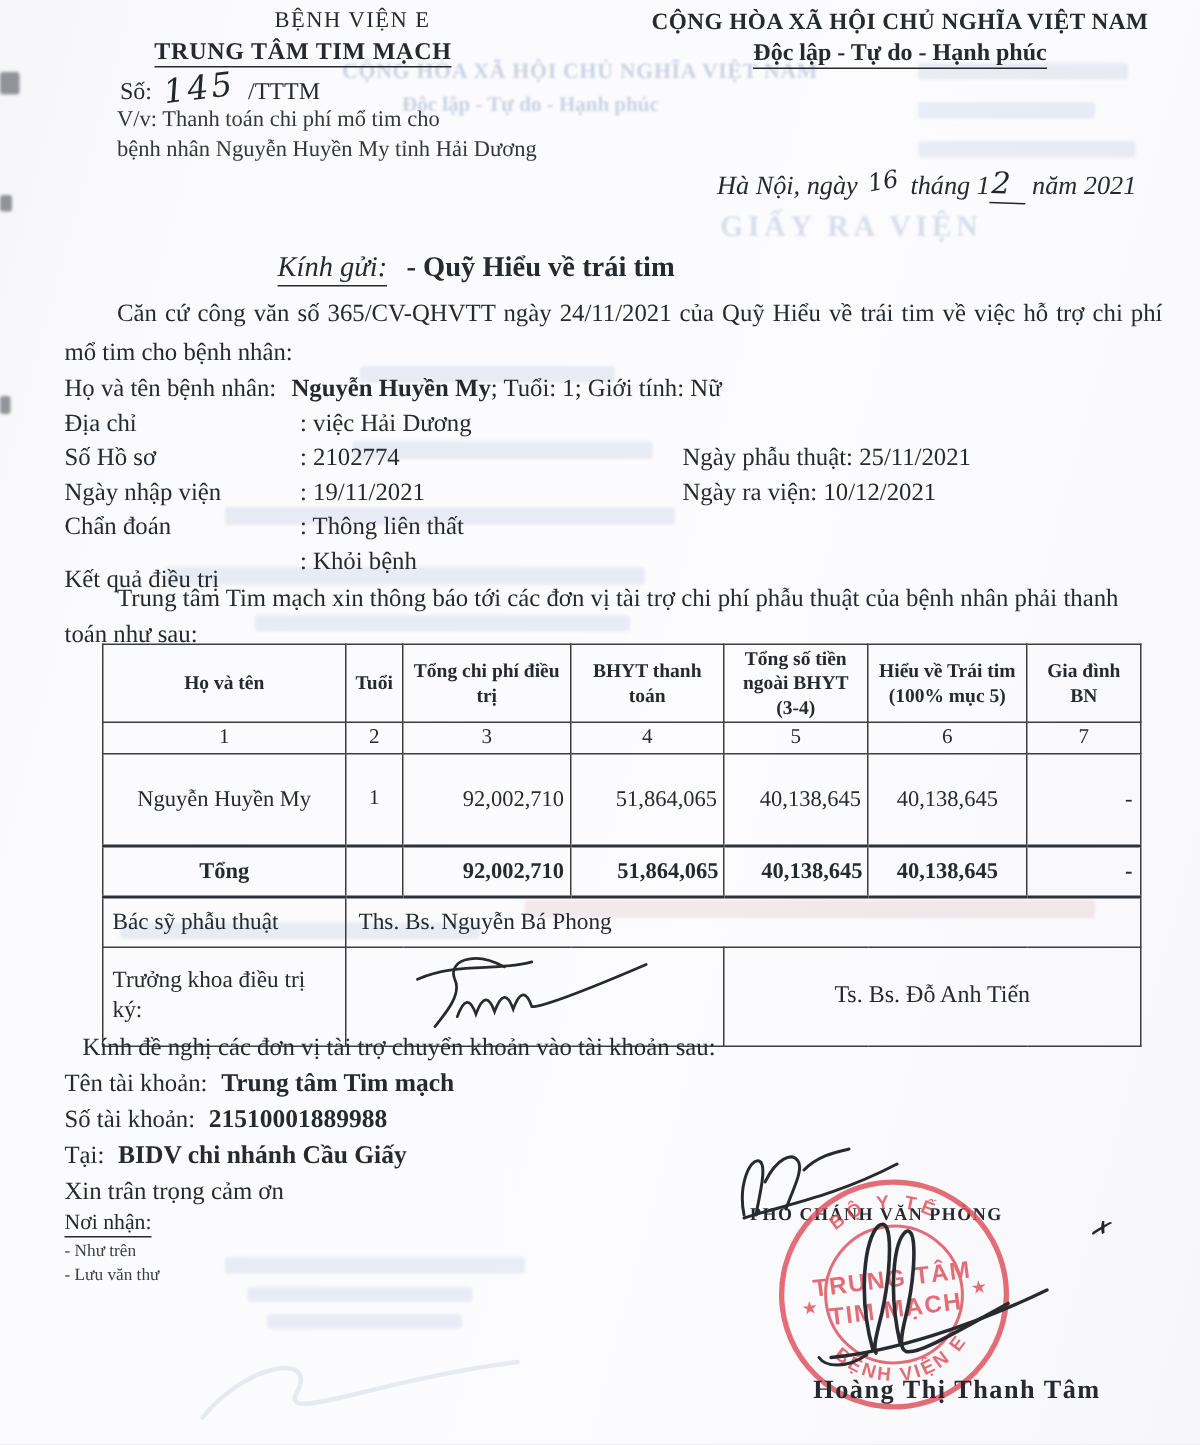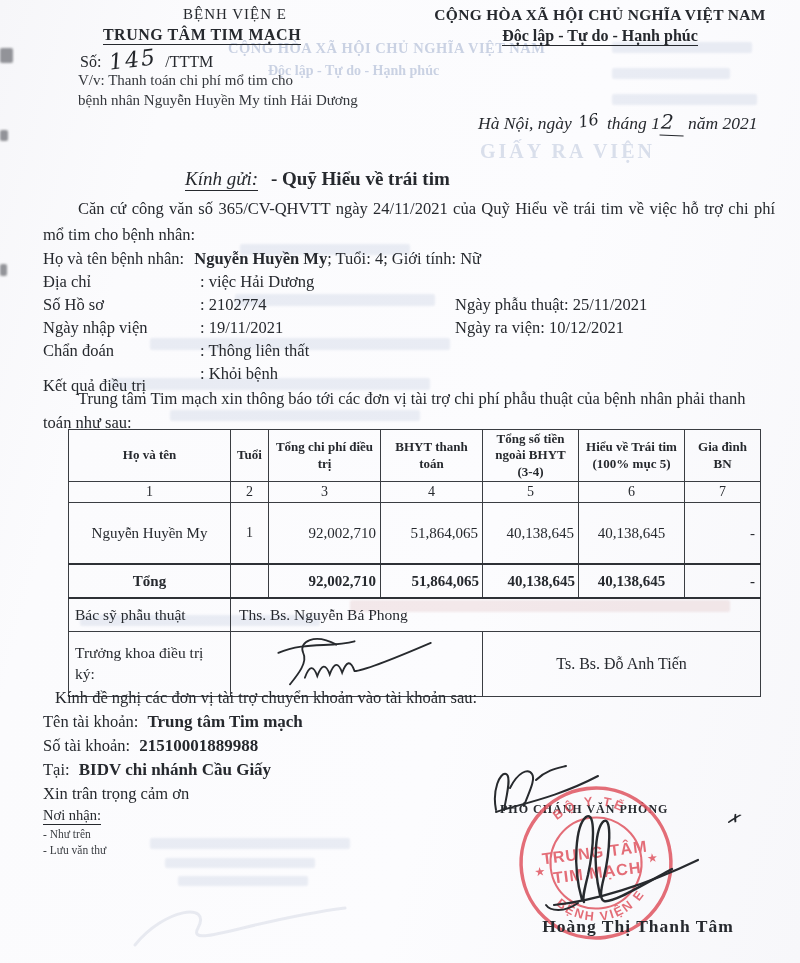--- a/index.html
+++ b/index.html
@@ -82,21 +82,21 @@
 
   <div class="abs" style="left:185px;top:155px;font-size:19px;margin-top:13px;">
     <span class="i u b" style="font-weight:normal;">Kính gửi:</span>
     <span class="b" style="margin-left:8px;">- Quỹ Hiểu về trái tim</span>
   </div>
 
   <div class="abs" style="left:43px;top:196px;width:732px;font-size:16.5px;line-height:26px;text-indent:35px;text-align:justify;">Căn cứ công văn số 365/CV-QHVTT ngày 24/11/2021 của Quỹ Hiểu về trái tim về việc hỗ trợ chi phí mổ tim cho bệnh nhân:</div>
 
   <div class="abs" style="left:43px;top:249px;font-size:16.5px;">
     <span>Họ và tên bệnh nhân:</span>
-    <span class="b" style="margin-left:6px;">Nguyễn Huyền My</span><span>; Tuổi: 4; Giới tính: Nữ</span>
+    <span class="b" style="margin-left:6px;">Nguyễn Huyền My</span><span>; Tuổi: 1; Giới tính: Nữ</span>
   </div>
   <div class="abs" style="left:43px;top:272px;font-size:16.5px;">Địa chỉ</div>
   <div class="abs" style="left:200px;top:272px;font-size:16.5px;">: việc Hải Dương</div>
   <div class="abs" style="left:43px;top:295px;font-size:16.5px;">Số Hồ sơ</div>
   <div class="abs" style="left:200px;top:295px;font-size:16.5px;">: 2102774</div>
   <div class="abs" style="left:455px;top:295px;font-size:16.5px;">Ngày phẫu thuật: 25/11/2021</div>
   <div class="abs" style="left:43px;top:318px;font-size:16.5px;">Ngày nhập viện</div>
   <div class="abs" style="left:200px;top:318px;font-size:16.5px;">: 19/11/2021</div>
   <div class="abs" style="left:455px;top:318px;font-size:16.5px;">Ngày ra viện: 10/12/2021</div>
   <div class="abs" style="left:43px;top:341px;font-size:16.5px;">Chẩn đoán</div>

